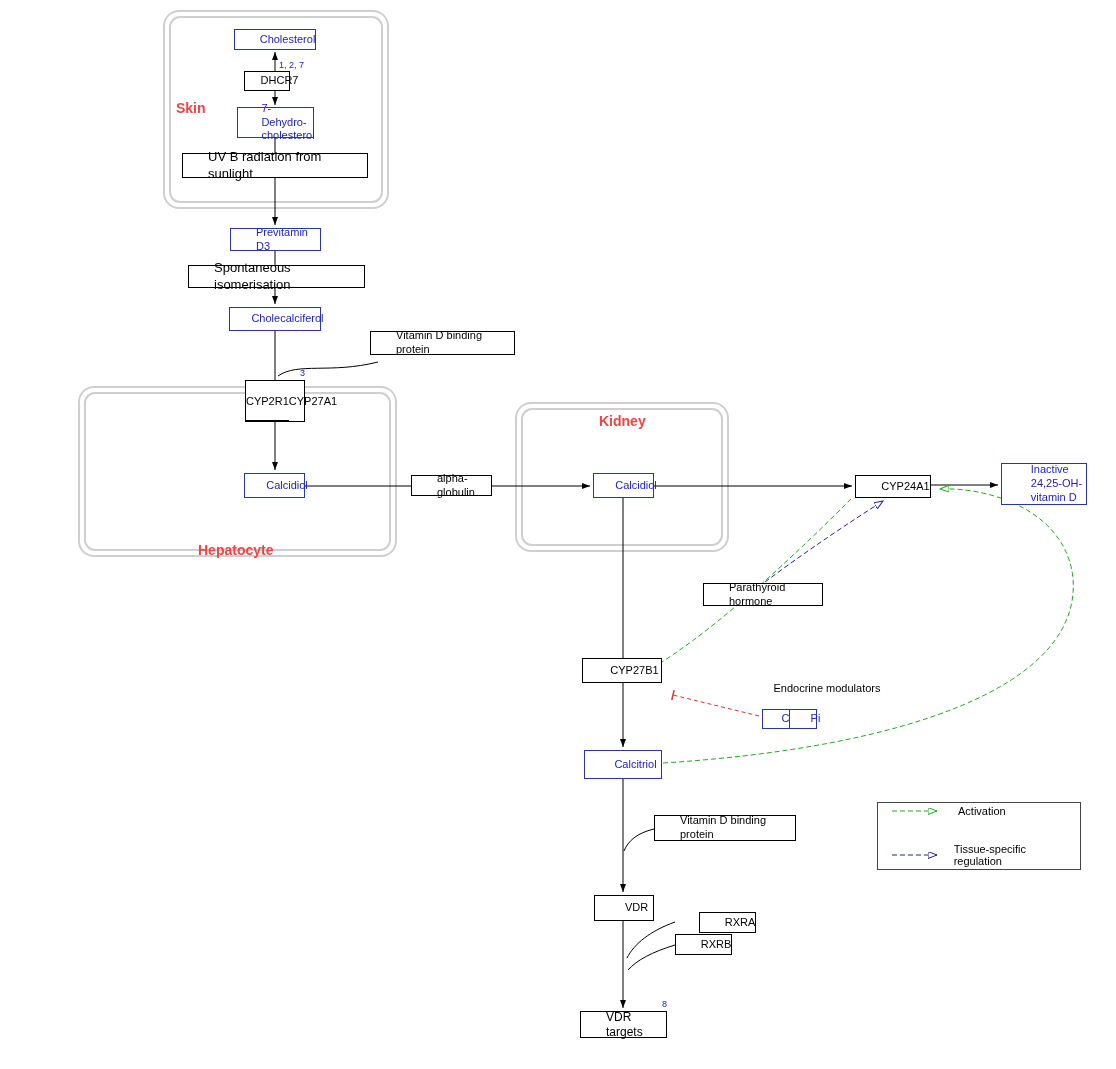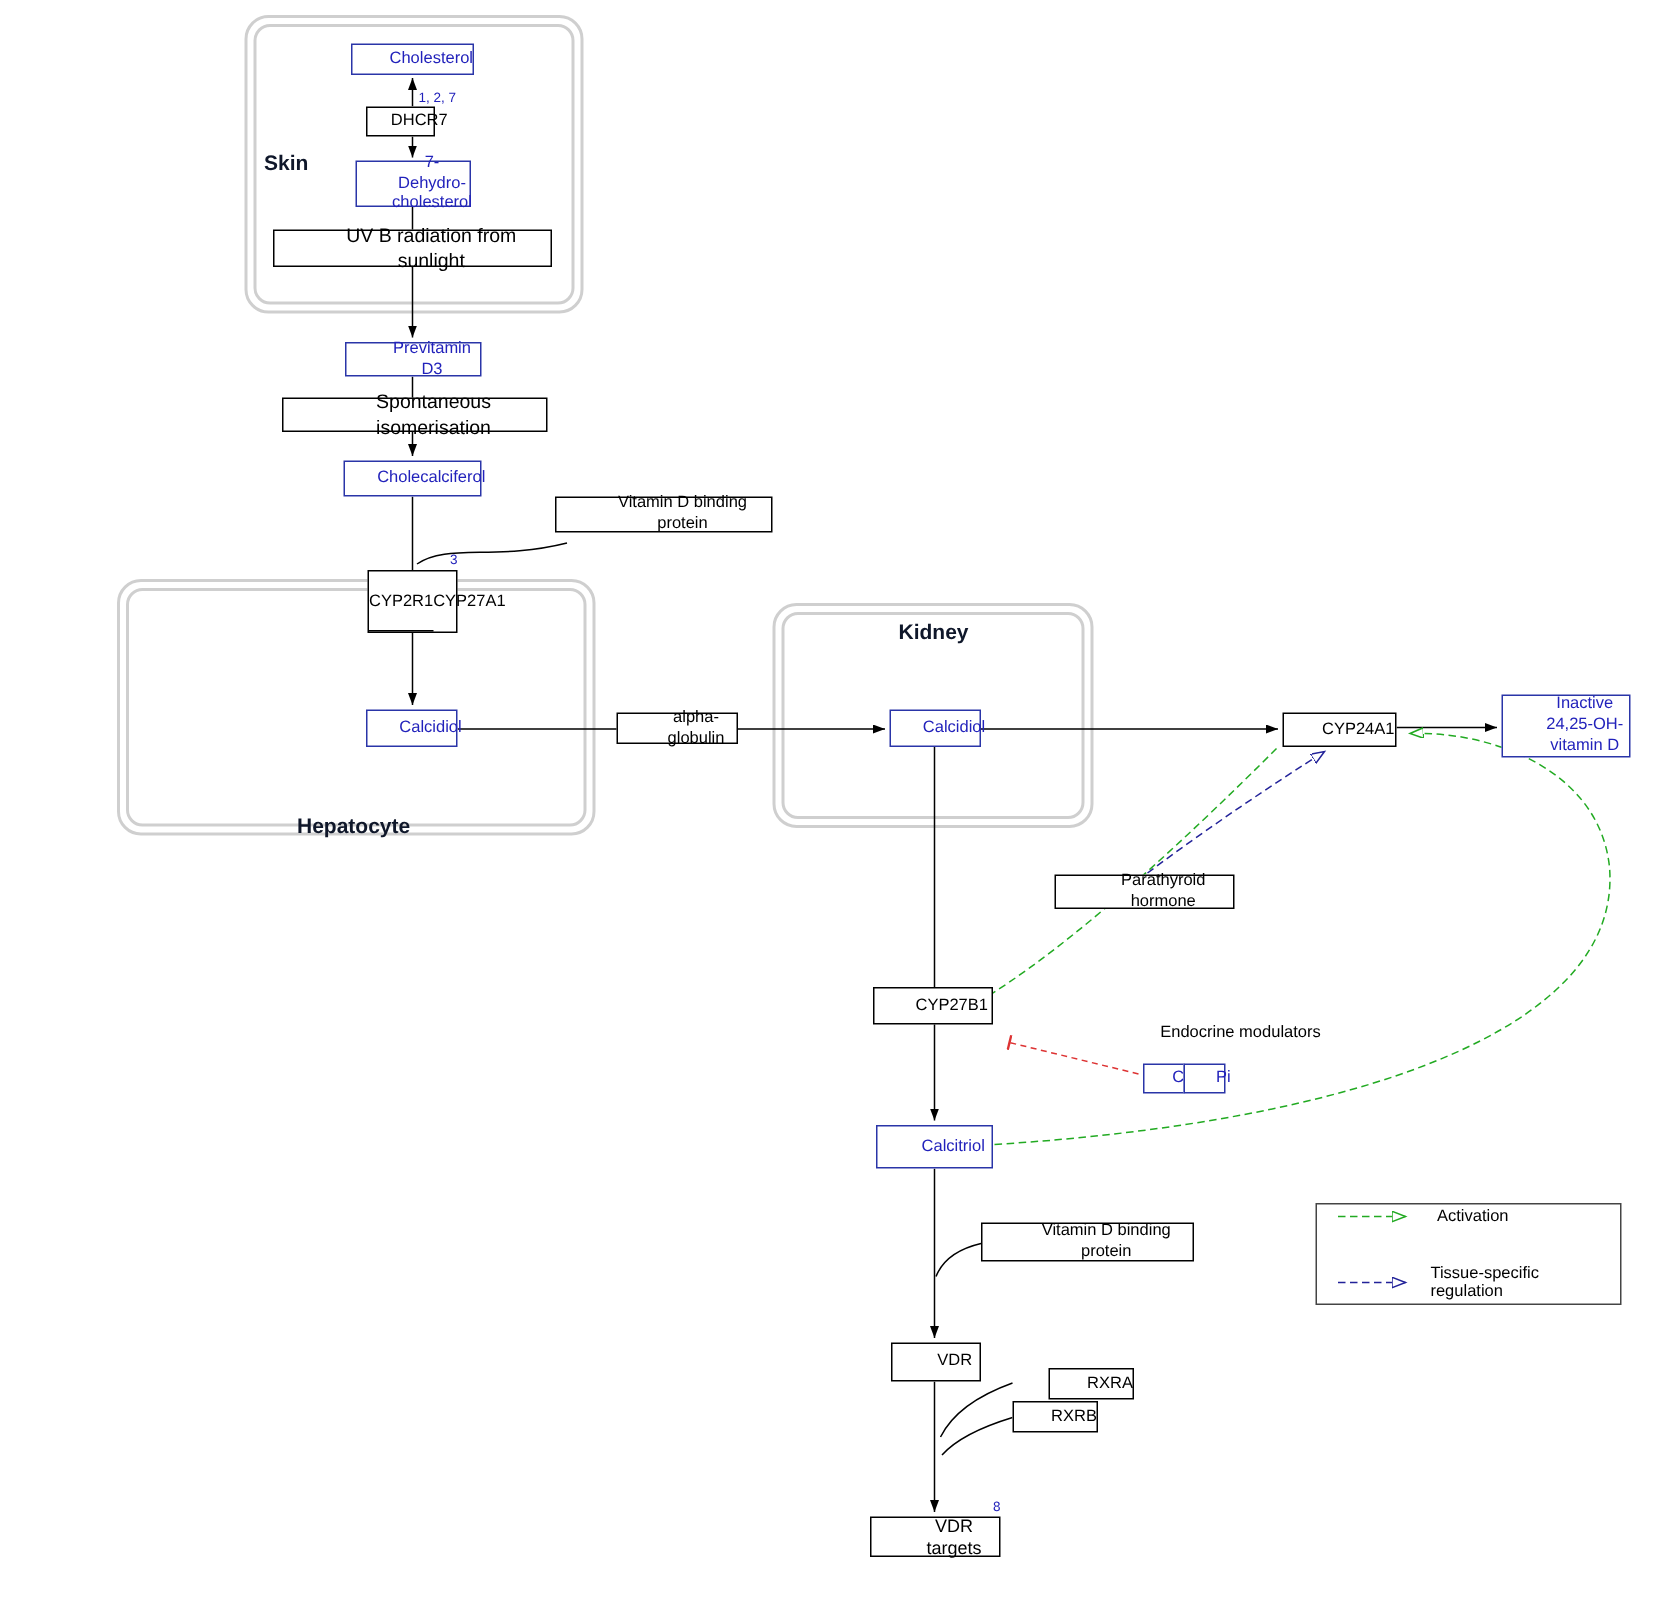--- a/index.html
+++ b/index.html
@@ -1,29 +1,29 @@
 <!DOCTYPE html>
 <html><head>
 <meta charset="utf-8">
 <style>
   * { box-sizing: border-box; margin: 0; padding: 0; }
   body { background: #fff; font-family: "Liberation Sans", sans-serif; }
   .canvas { position: relative; width: 1116px; height: 1069px; background: #fff; overflow: hidden; }
 
   .compartment { position: absolute; border: 2px solid #cfcfcf; border-radius: 16px; z-index: 0; }
   .compartment .inner { position: absolute; inset: 4px; border: 2px solid #cfcfcf; border-radius: 11px; }
-  .comp-label { position: absolute; color: #0f172a; font-weight: bold; font-size: 14px; z-index: 1; }
+  .comp-label { position: absolute; color: #ef4444; font-weight: bold; font-size: 14px; z-index: 1; }
 
   svg.lines { position: absolute; left: 0; top: 0; z-index: 1; }
 
   .group { position: absolute; border: 1px dashed #8f8f74; background: #fdfcec; z-index: 1; }
   .group-title { text-align: center; margin-top: 7px; font-size: 13px; color: #000; }
 
   .node { position: absolute; background: #fff; border: 1px solid #000; display: flex;
-          align-items: center; justify-content: center; text-align: center;
+          align-items: center; justify-content: center; 
           font-size: 11px; color: #000; white-space: pre-line; line-height: 1.25; z-index: 2; padding-left: 25px; }
   .metab { color: #2222bb; border-color: #2a35a8; }
   .lg { font-size: 13px; }
 
   .stack { position: absolute; border: 1px solid #000; background: #fff; z-index: 2;
            display: flex; flex-direction: row; }
   .stack .row { flex: 1; display: flex; align-items: center; justify-content: center; font-size: 11px; }
   .stack .row:first-child { border-bottom: 1px solid #000; }
 
   .ref { position: absolute; color: #2222bb; font-size: 9px; z-index: 3; }

